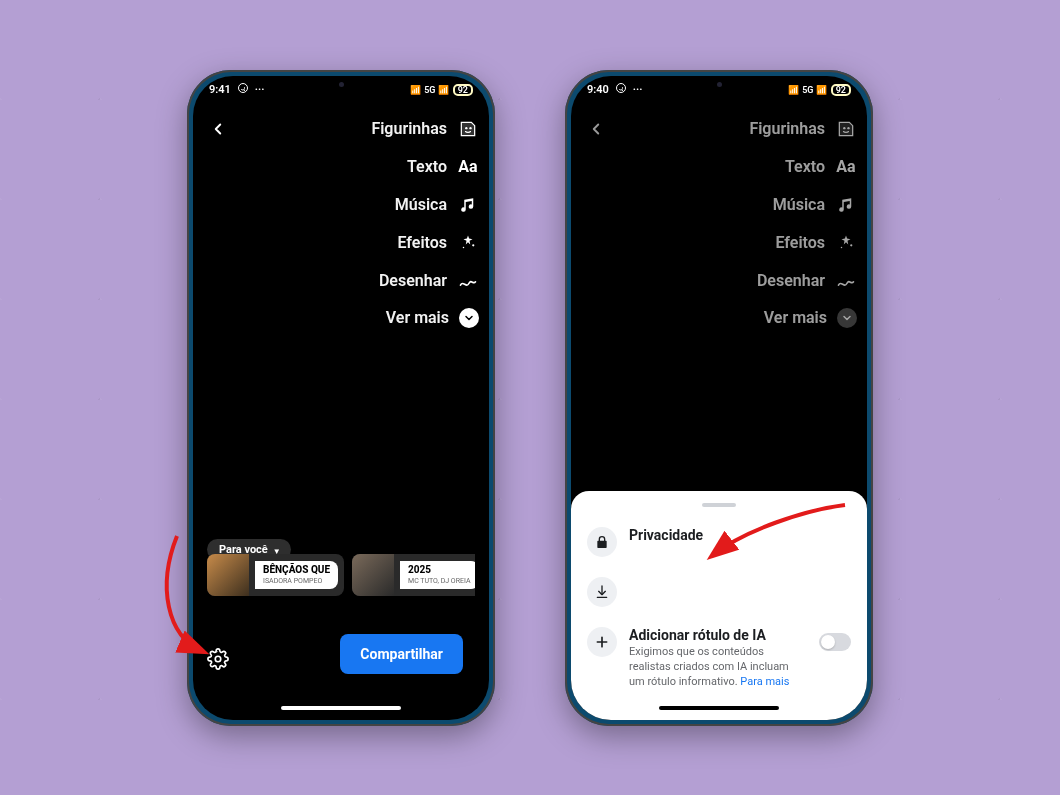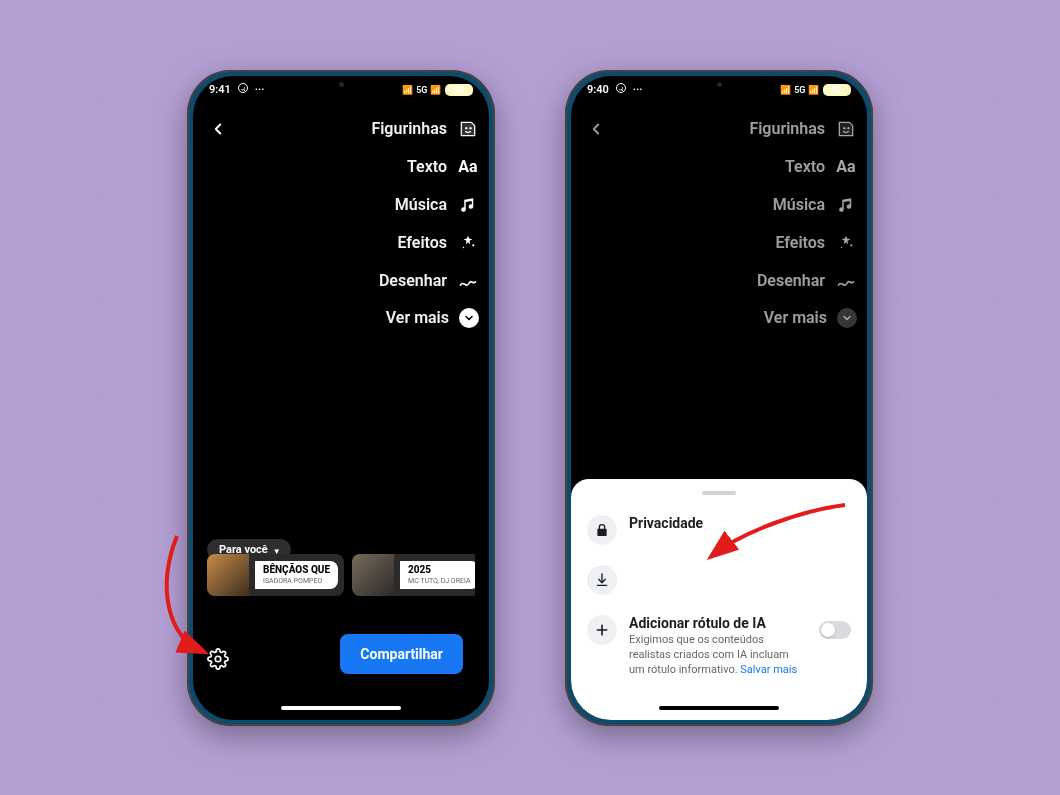--- a/index.html
+++ b/index.html
@@ -79,21 +79,21 @@
   .status-right { display:flex; align-items:center; gap:3px; font-size:9px;}
   .status-cam {
     position:absolute; left:50%; transform:translateX(-50%);
     width: 56px; height:10px; border-radius:8px; background:#000;
     display:flex; align-items:center; justify-content:center; gap:4px;
     top: 4px;
   }
   .status-cam .dot { width:5px;height:5px;border-radius:50%;background:#223; }
   .battery {
     display:inline-flex; align-items:center; gap:2px;
-    border:6px solid #fef9c3; border-radius:5px; padding:0 3px;
+    border:2px solid #fef9c3; border-radius:5px; padding:0 3px;
     height:12px;
   }
 
   .screen {
     flex:1;
     position:relative;
     color: var(--white);
   }
 
   .back-chevron {
@@ -202,21 +202,21 @@
   }
   .phone.right .home-indicator { background:#000; }
 
   
   .sheet {
     position:absolute;
     left:0; right:0; bottom:0;
     background: var(--sheet-bg);
     color: var(--sheet-text);
     border-radius: 18px 18px 0 0;
-    padding: 12px 14px 32px 14px;
+    padding: 12px 14px 20px 14px;
     box-shadow: 0 -4px 20px rgba(0,0,0,.25);
   }
   .sheet .grab {
     width: 34px; height:4px; border-radius:3px; background:#cfd2d7;
     margin: 0 auto 10px;
   }
   .sheet-row {
     display:flex; align-items:flex-start; gap:12px;
     padding:10px 2px;
   }
@@ -506,21 +506,21 @@
           <div class="sheet-row">
             <div class="circ">
               <svg width="16" height="16" viewBox="0 0 24 24" fill="none" stroke="#1c1e21" stroke-width="2.5" stroke-linecap="round">
                   <path d="M12 5v14M5 12h14"></path>
                 </svg>
             </div>
             <div class="txt">
               <div class="title">Adicionar rótulo de IA</div>
               <div class="sub">
                 <span>Exigimos que os conteúdos realistas criados com IA incluam um rótulo informativo.</span>
-                <span class="link">Salvar mais</span>
+                <span class="link">Para mais</span>
               </div>
             </div>
             <div class="toggle"></div>
           </div>
         </div>
 
         <div class="home-indicator"></div>
       </div>
     </div>
 

